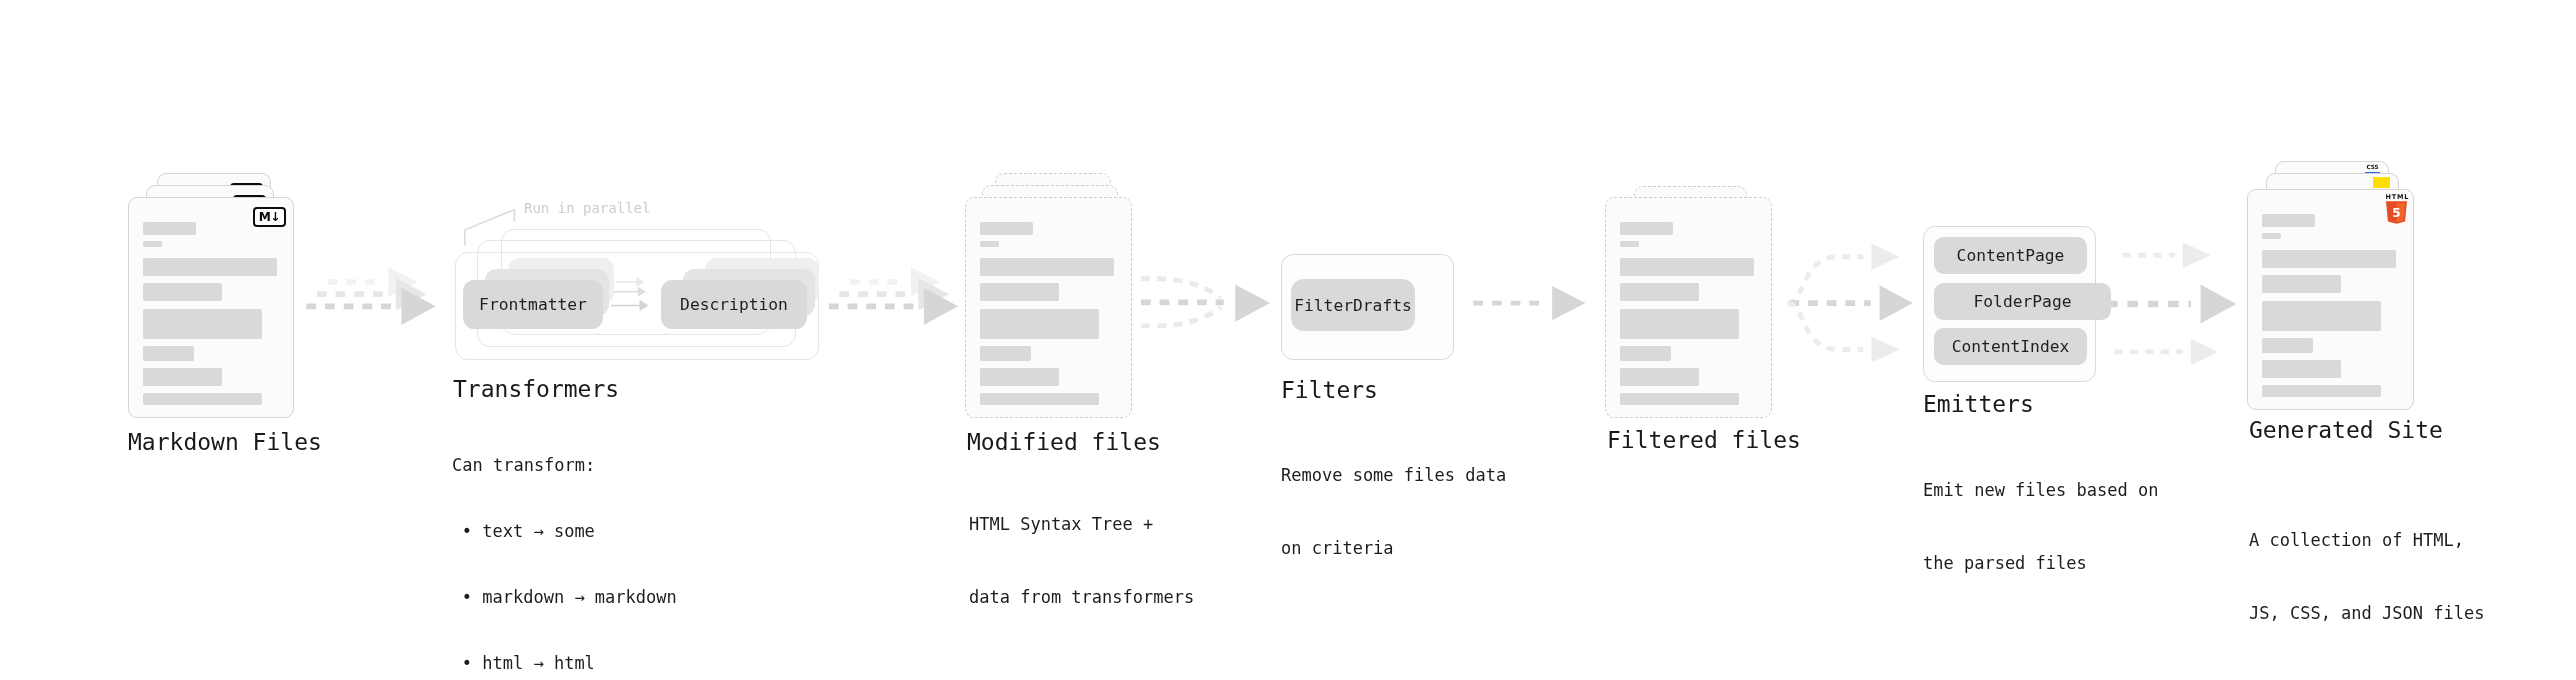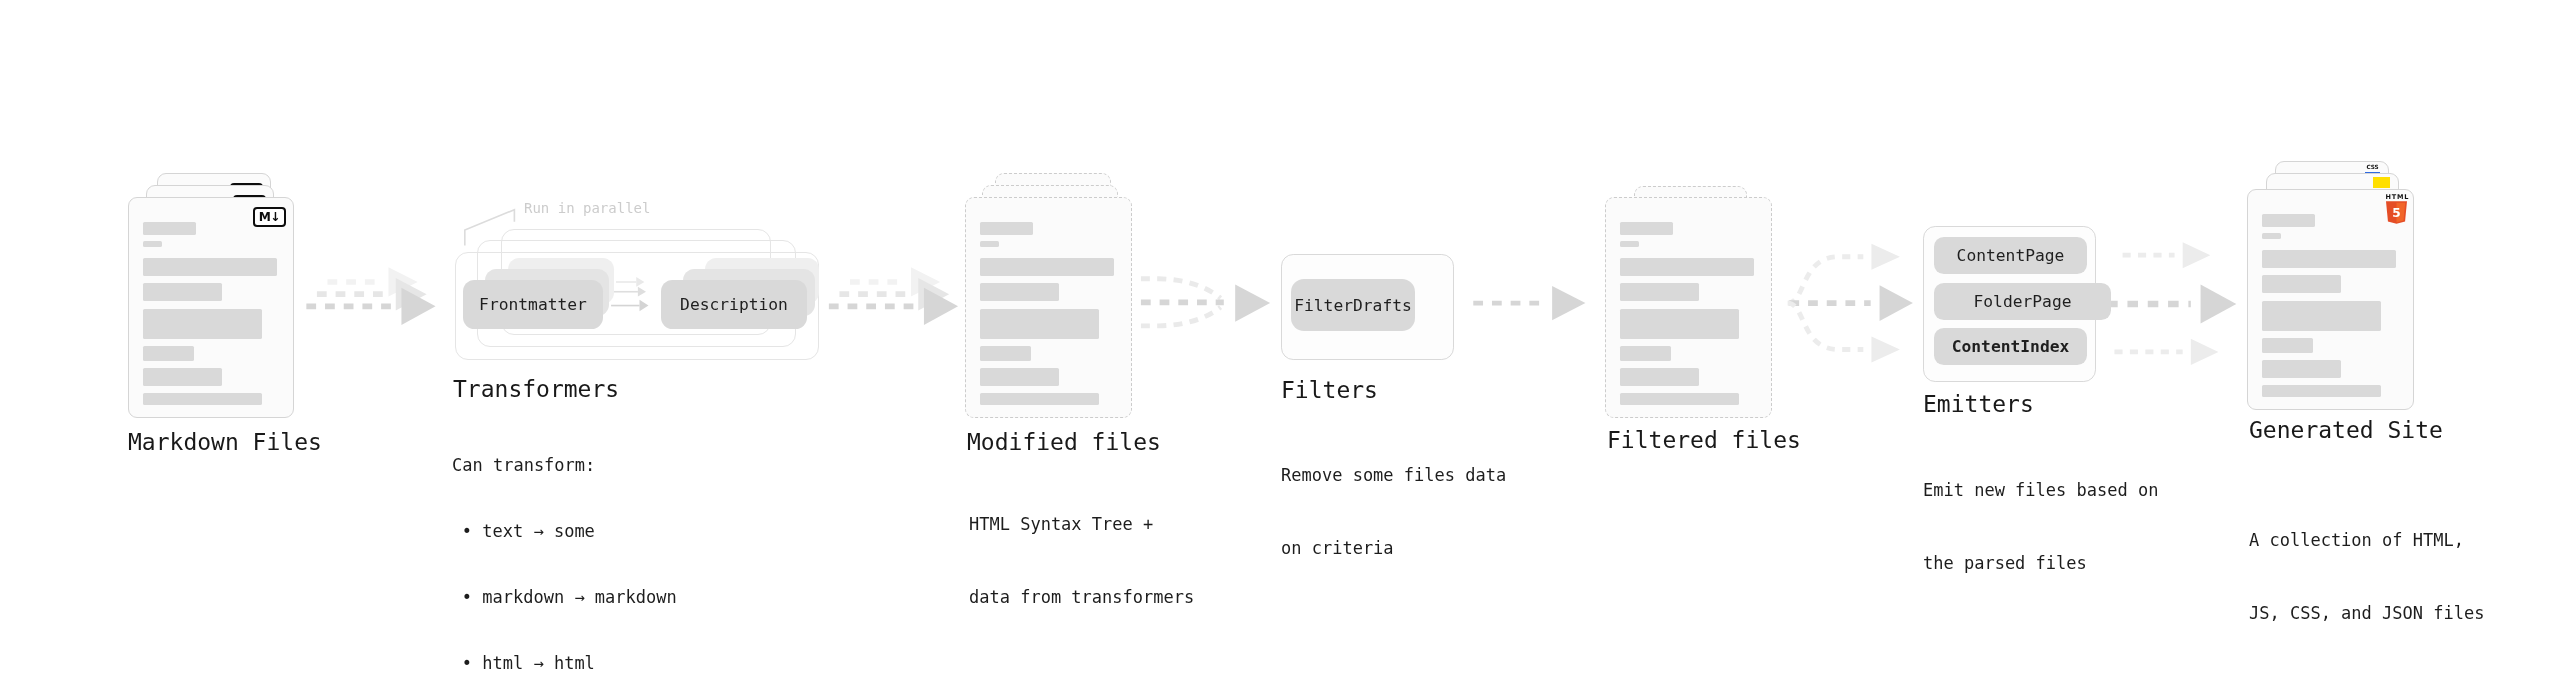--- a/index.html
+++ b/index.html
@@ -227,21 +227,21 @@
       <div class="bar b8"></div>
     </div>
   </div>
   <div class="node-title" style="left:1607px;top:427px;">Filtered files</div>
 </div>
 
 <div>
   <div class="panel-card" style="left:1923px;top:226px;width:173px;height:156px;"></div>
   <div class="pill e-pill" style="left:1934px;top:237px;width:153px;height:37px;">ContentPage</div>
   <div class="pill e-pill" style="left:1934px;top:283px;width:177px;height:37px;">FolderPage</div>
-  <div class="pill e-pill" style="left:1934px;top:328px;width:153px;height:37px;font-weight:bold;">ContentIndex</div>
+  <div class="pill e-pill" style="left:1934px;top:328px;width:153px;height:37px;">ContentIndex</div>
   <div class="node-title" style="left:1923px;top:391px;">Emitters</div>
   <div class="node-sub" style="left:1923px;top:429px;">
     <div>Emit new files based on</div>
     <div>the parsed files</div>
   </div>
 </div>
 
 <div>
   <div class="file-card" style="left:2275px;top:161px;width:114px;height:219px;">
     <div class="css-badge">

